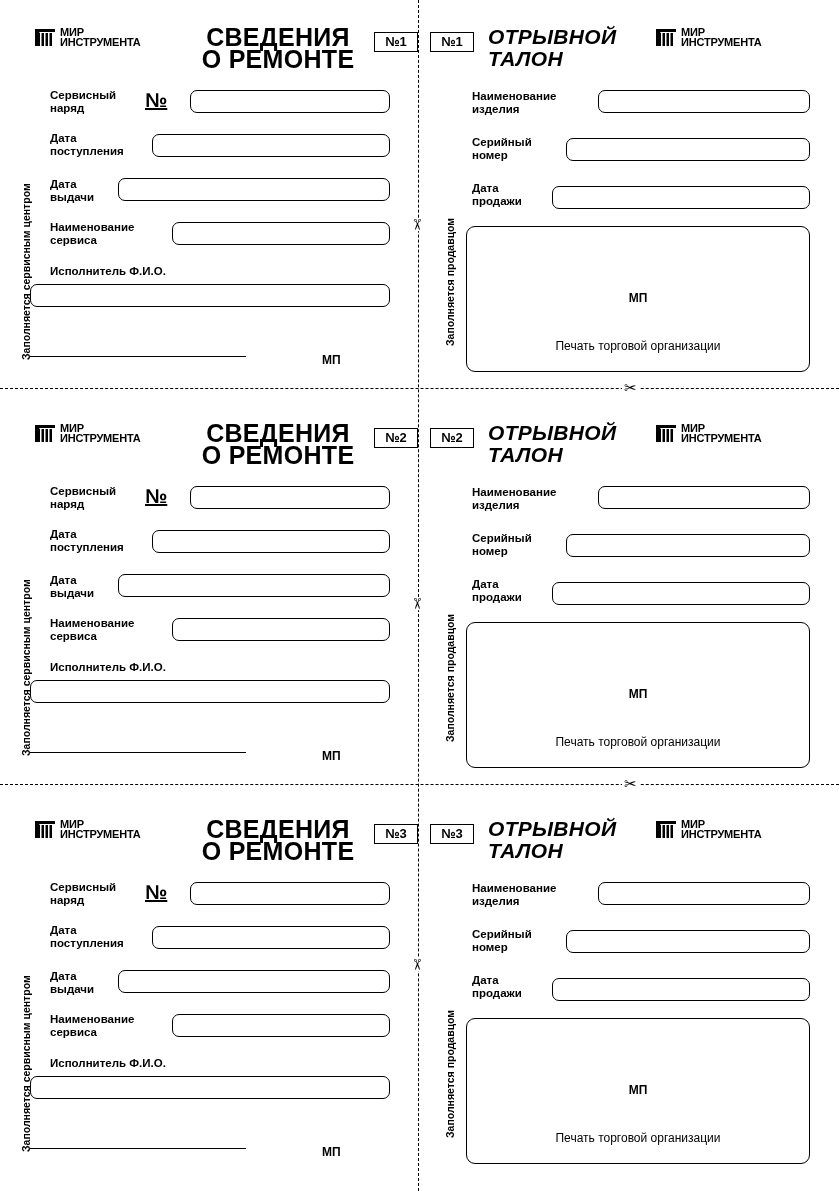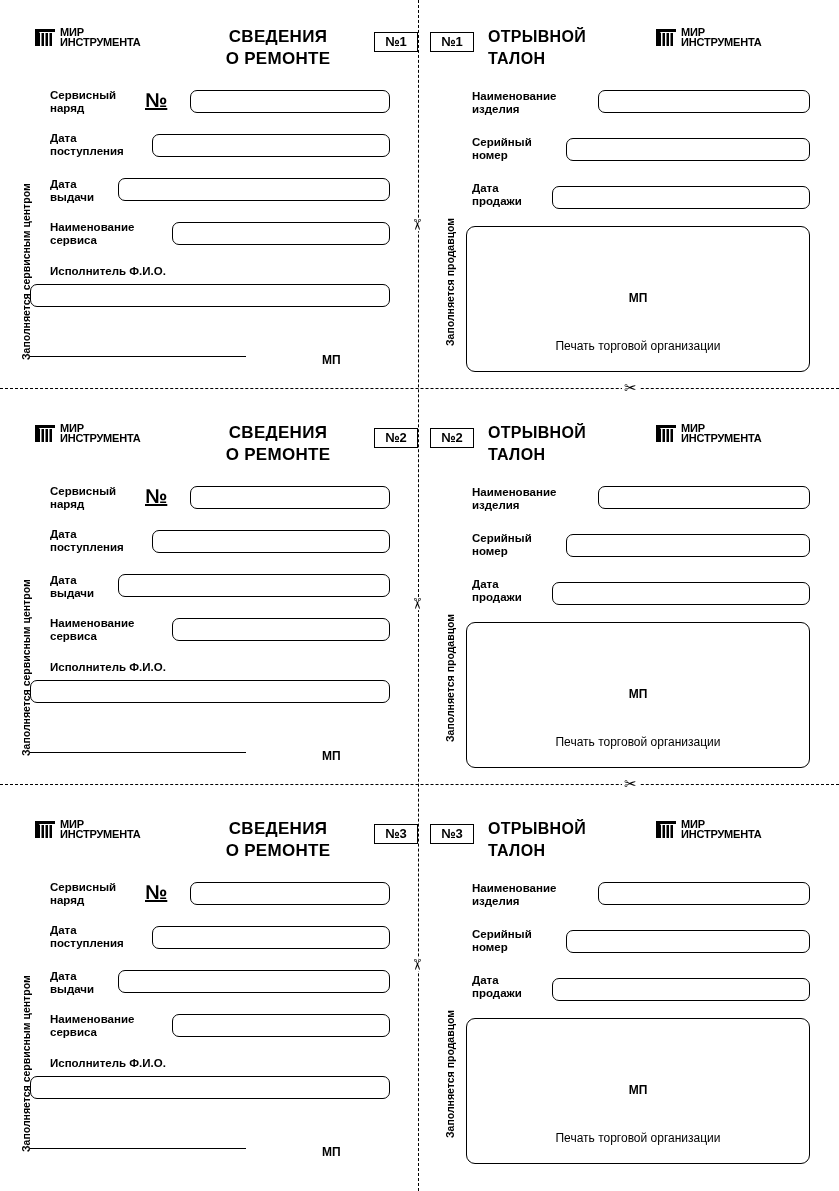--- a/index.html
+++ b/index.html
@@ -98,21 +98,21 @@
   .side-label {
     position: absolute;
     writing-mode: vertical-rl;
     transform: rotate(180deg);
     font-size: 10.5px;
     font-weight: bold;
     white-space: nowrap;
   }
   .title-repair {
     position: absolute;
-    font-size: 17px;
+    font-size: 25px;
     font-weight: bold;
     line-height: 22px;
     text-align: center;
     letter-spacing: 0.3px;
   }
   .num-box {
     position: absolute;
     border: 1px solid #000;
     font-size: 13px;
     font-weight: bold;
@@ -155,24 +155,25 @@
   
   .right-side {
     position: absolute;
     left: 440px;
     top: 0;
     width: 399px;
     height: 388px;
   }
   .title-coupon {
     position: absolute;
-    font-size: 16px;
+    font-size: 21px;
     font-weight: bold;
     line-height: 22px;
     letter-spacing: 0.3px;
+    font-style: italic;
   }
   .stamp-box {
     position: absolute;
     border: 1px solid #000;
     border-radius: 9px;
     box-sizing: border-box;
   }
   .stamp-mp {
     position: absolute;
     width: 100%;

